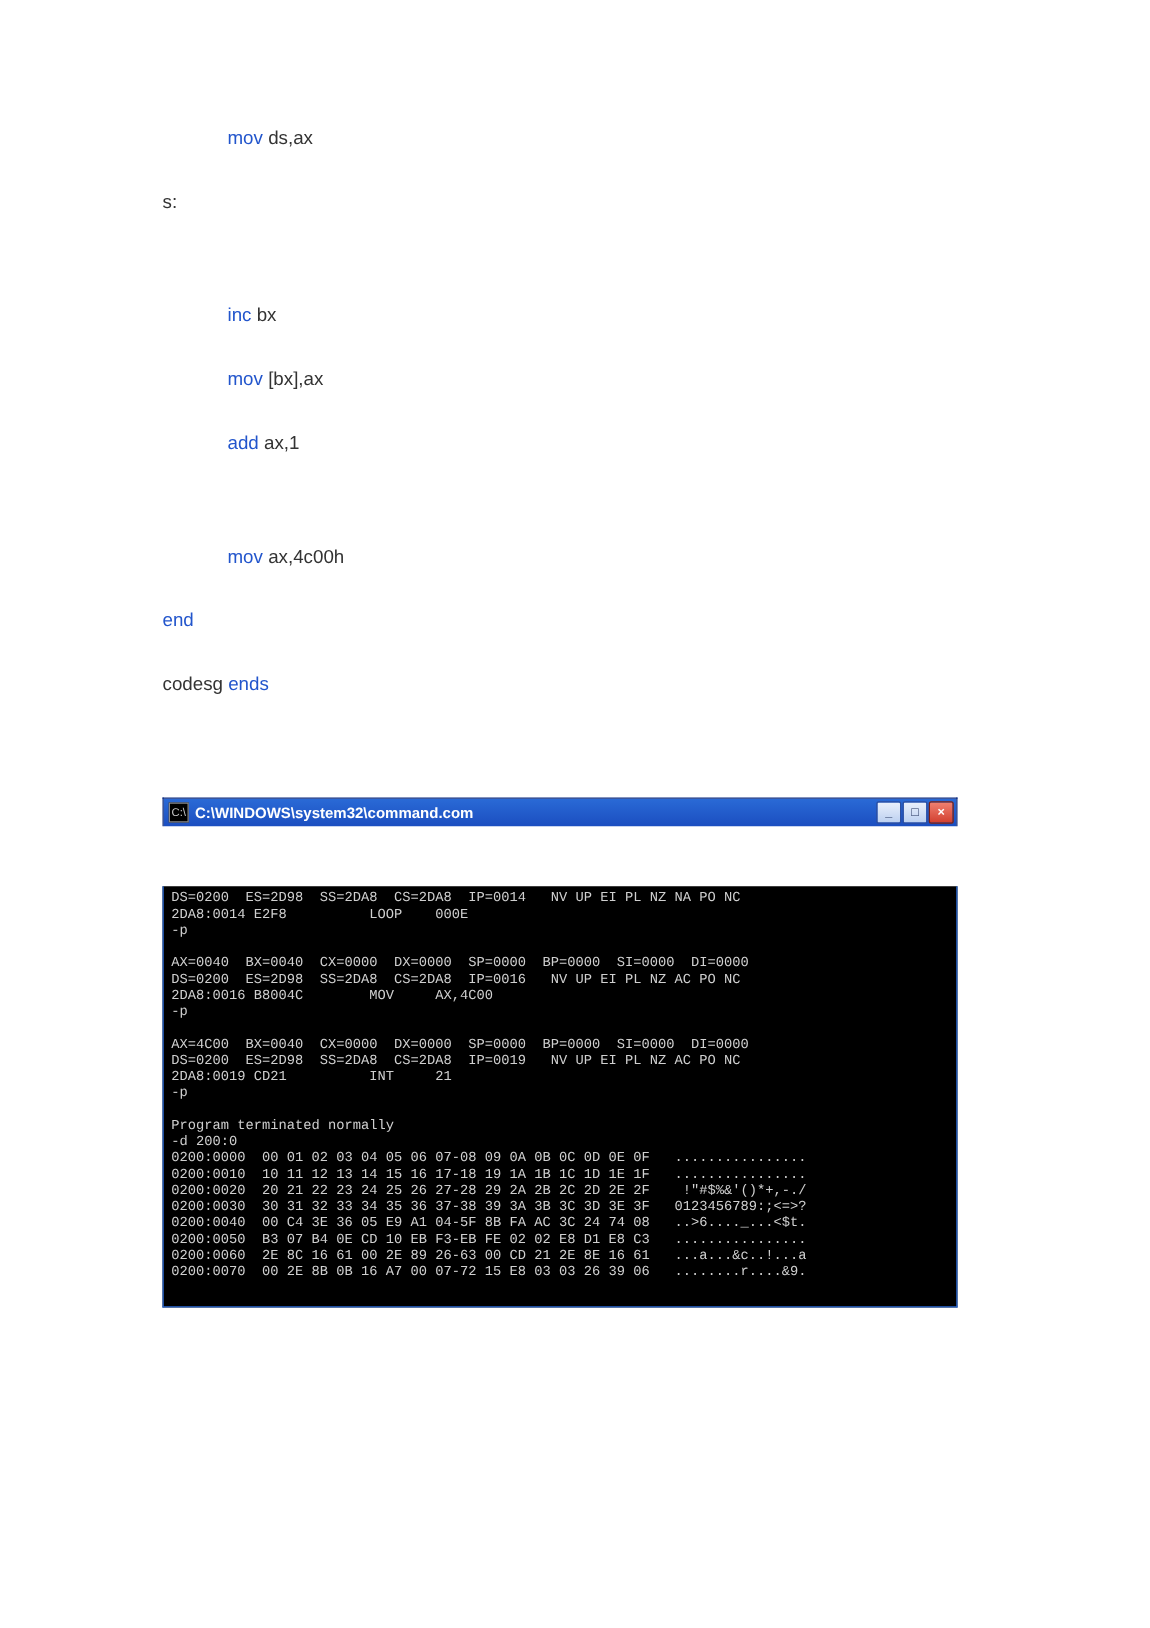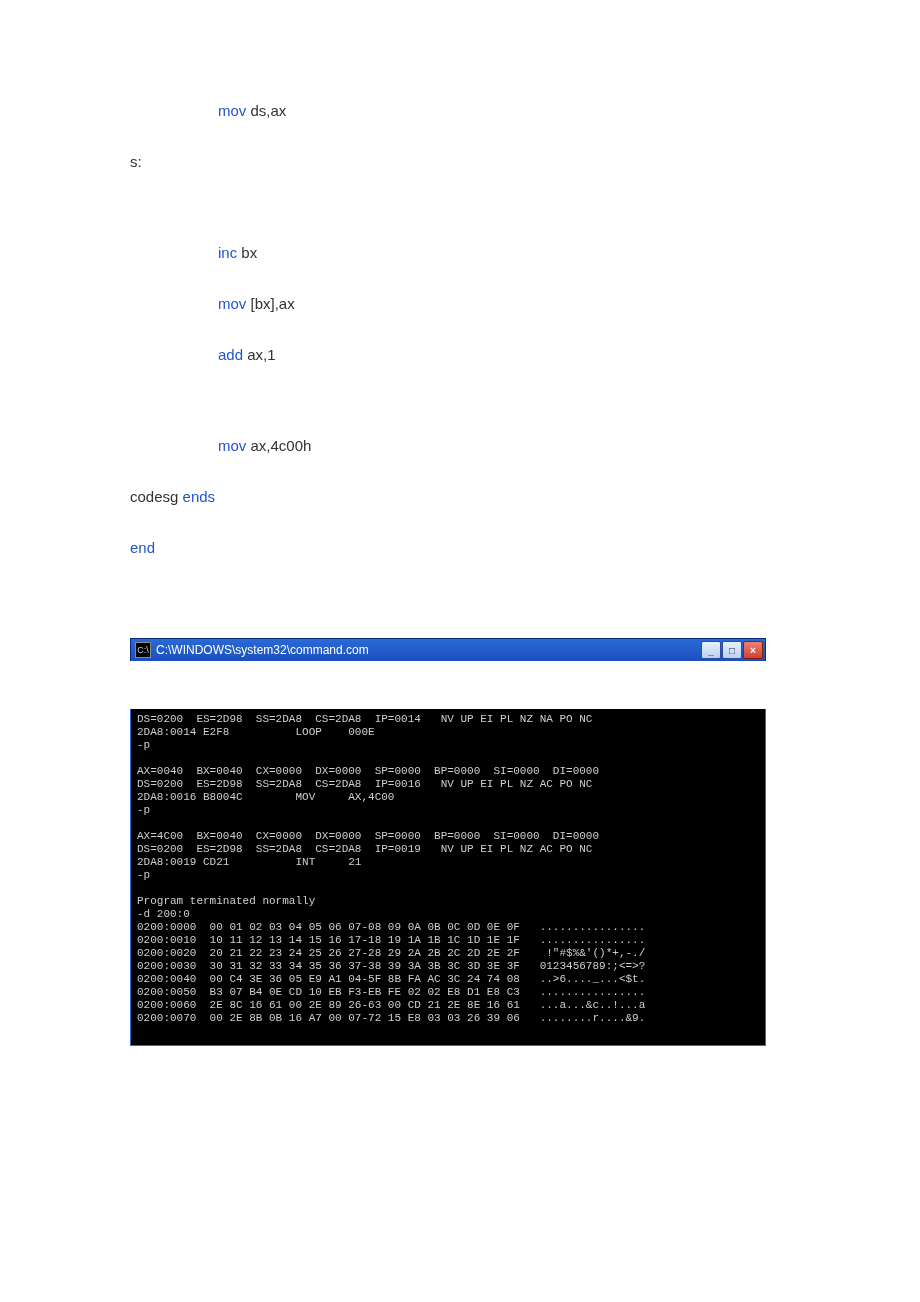--- a/index.html
+++ b/index.html
@@ -23,21 +23,21 @@
   .kw {
     color: #2255cc;
   }
   .txt {
     color: #333;
   }
   .nolabel {
     color: #333;
   }
   .indent {
-    margin-left: 88px;
+    margin-left: 52px;
   }
   
   .console-wrap {
     margin: 80px 0 0 0;
     width: 636px;
     border: 0;
   }
   .titlebar {
     display: flex;
     align-items: center;
@@ -57,21 +57,21 @@
     border: 1px solid #888;
     margin-right: 5px;
     display: flex;
     align-items: center;
     justify-content: center;
     font-size: 9px;
     color: #ccc;
   }
   .titlebar .title {
     flex: 1;
-    font-weight: normal;
+    font-weight: bold;
   }
   .titlebar .btns {
     display: flex;
     gap: 1px;
   }
   .titlebar .btn {
     width: 18px;
     height: 16px;
     background: linear-gradient(#eaf0fc, #bcd0f0);
     border: 1px solid #2c4e9e;
@@ -128,24 +128,24 @@
   </div>
 
 
   <div style="height:40px"></div>
 
   <div class="code-line indent">
     <span class="kw">mov</span><span class="txt"> ax,4c00h</span>
   </div>
 
   <div class="code-line">
-    <span class="txt">codesg </span><span class="kw">ends</span>
+    <span class="kw">end</span>
   </div>
   <div class="code-line">
-    <span class="kw">end</span>
+    <span class="txt">codesg </span><span class="kw">ends</span>
   </div>
 
   <div class="console-wrap">
     <div class="titlebar">
       <div class="cicon">
           <span>C:\</span>
         </div>
       <div class="title">C:\WINDOWS\system32\command.com</div>
       <div class="btns">
         <div class="btn">

